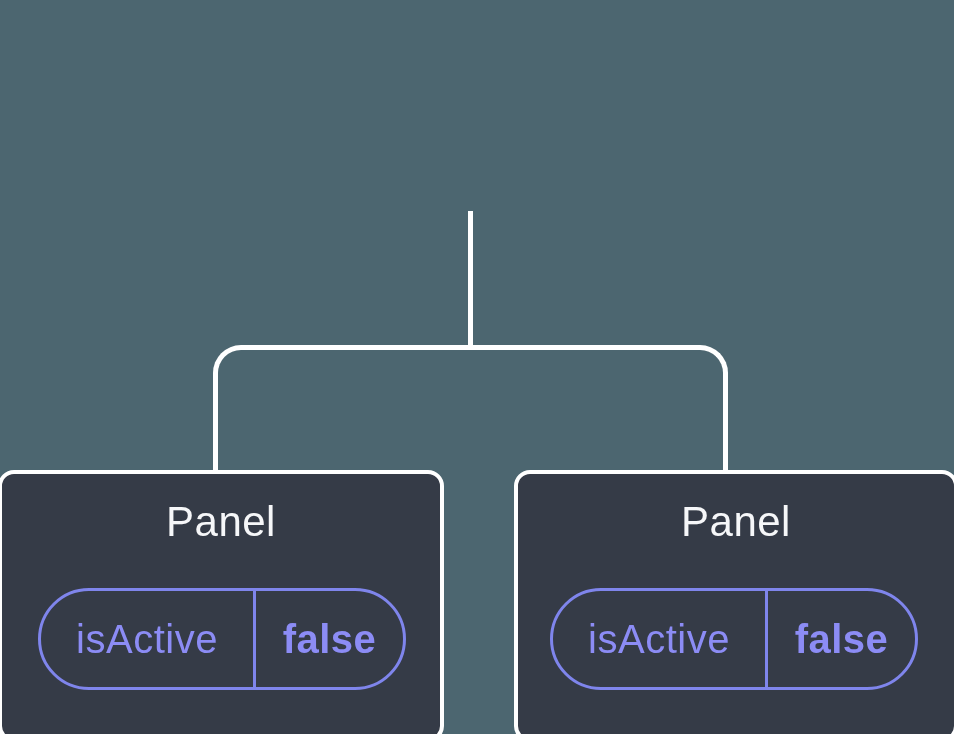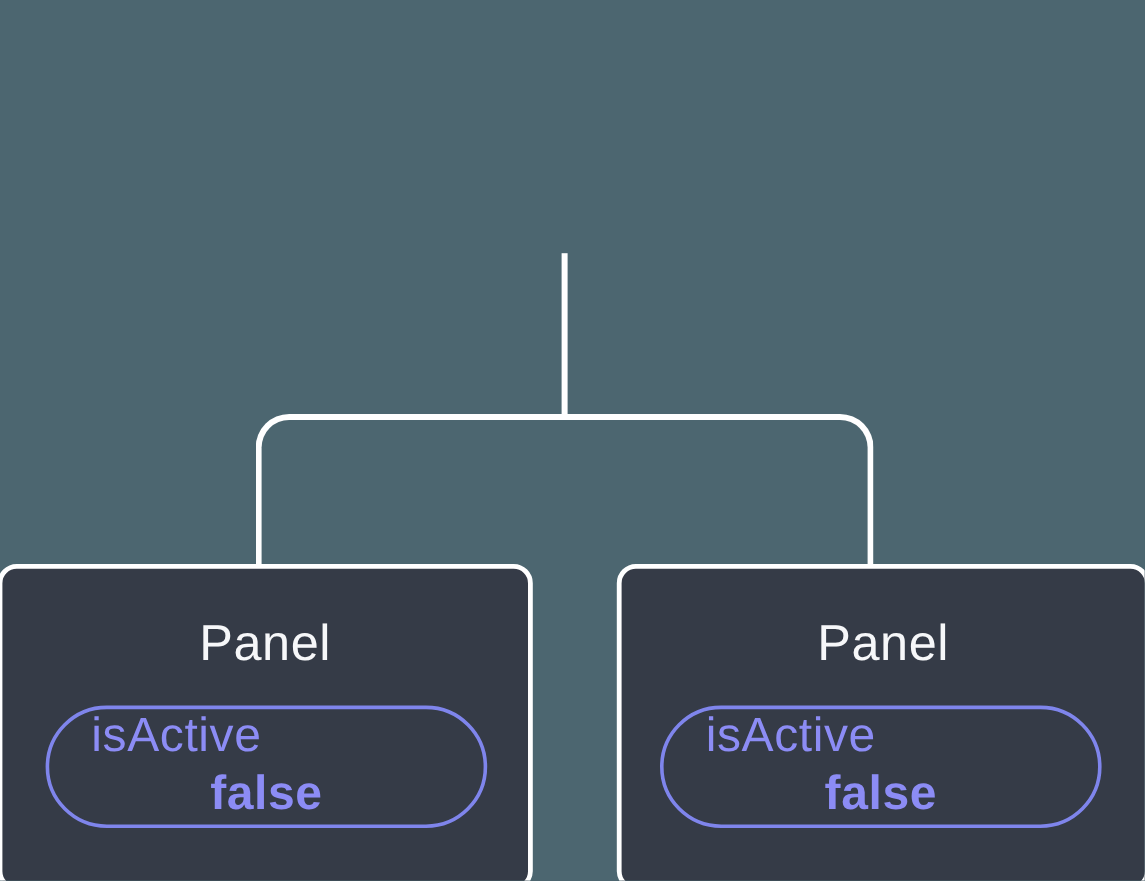--- a/index.html
+++ b/index.html
@@ -67,37 +67,36 @@
   .panel-left {
     left: -2px;
     width: 446px;
   }
   .panel-right {
     left: 514px;
     width: 444px;
   }
   .panel-title {
     position: absolute;
-    top: 41px;
+    top: 27px;
     left: 0;
     right: 0;
     text-align: center;
   }
   .pill {
     position: absolute;
     box-sizing: border-box;
     top: 114px;
     width: 368px;
     height: 102px;
     border: 3px solid var(--pill-border, #7f85ec);
     border-radius: 60px;
     display: flex;
     align-items: stretch;
     overflow: hidden;
-    flex-direction: column;
   }
   .panel-left .pill { left: 36px; }
   .panel-right .pill { left: 32px; }
   .pill-key, .pill-value {
     display: flex;
     align-items: center;
     justify-content: center;
     color: var(--accent-purple, #8c8cf5);
     font-size: 40px;
     font-weight: 400;

